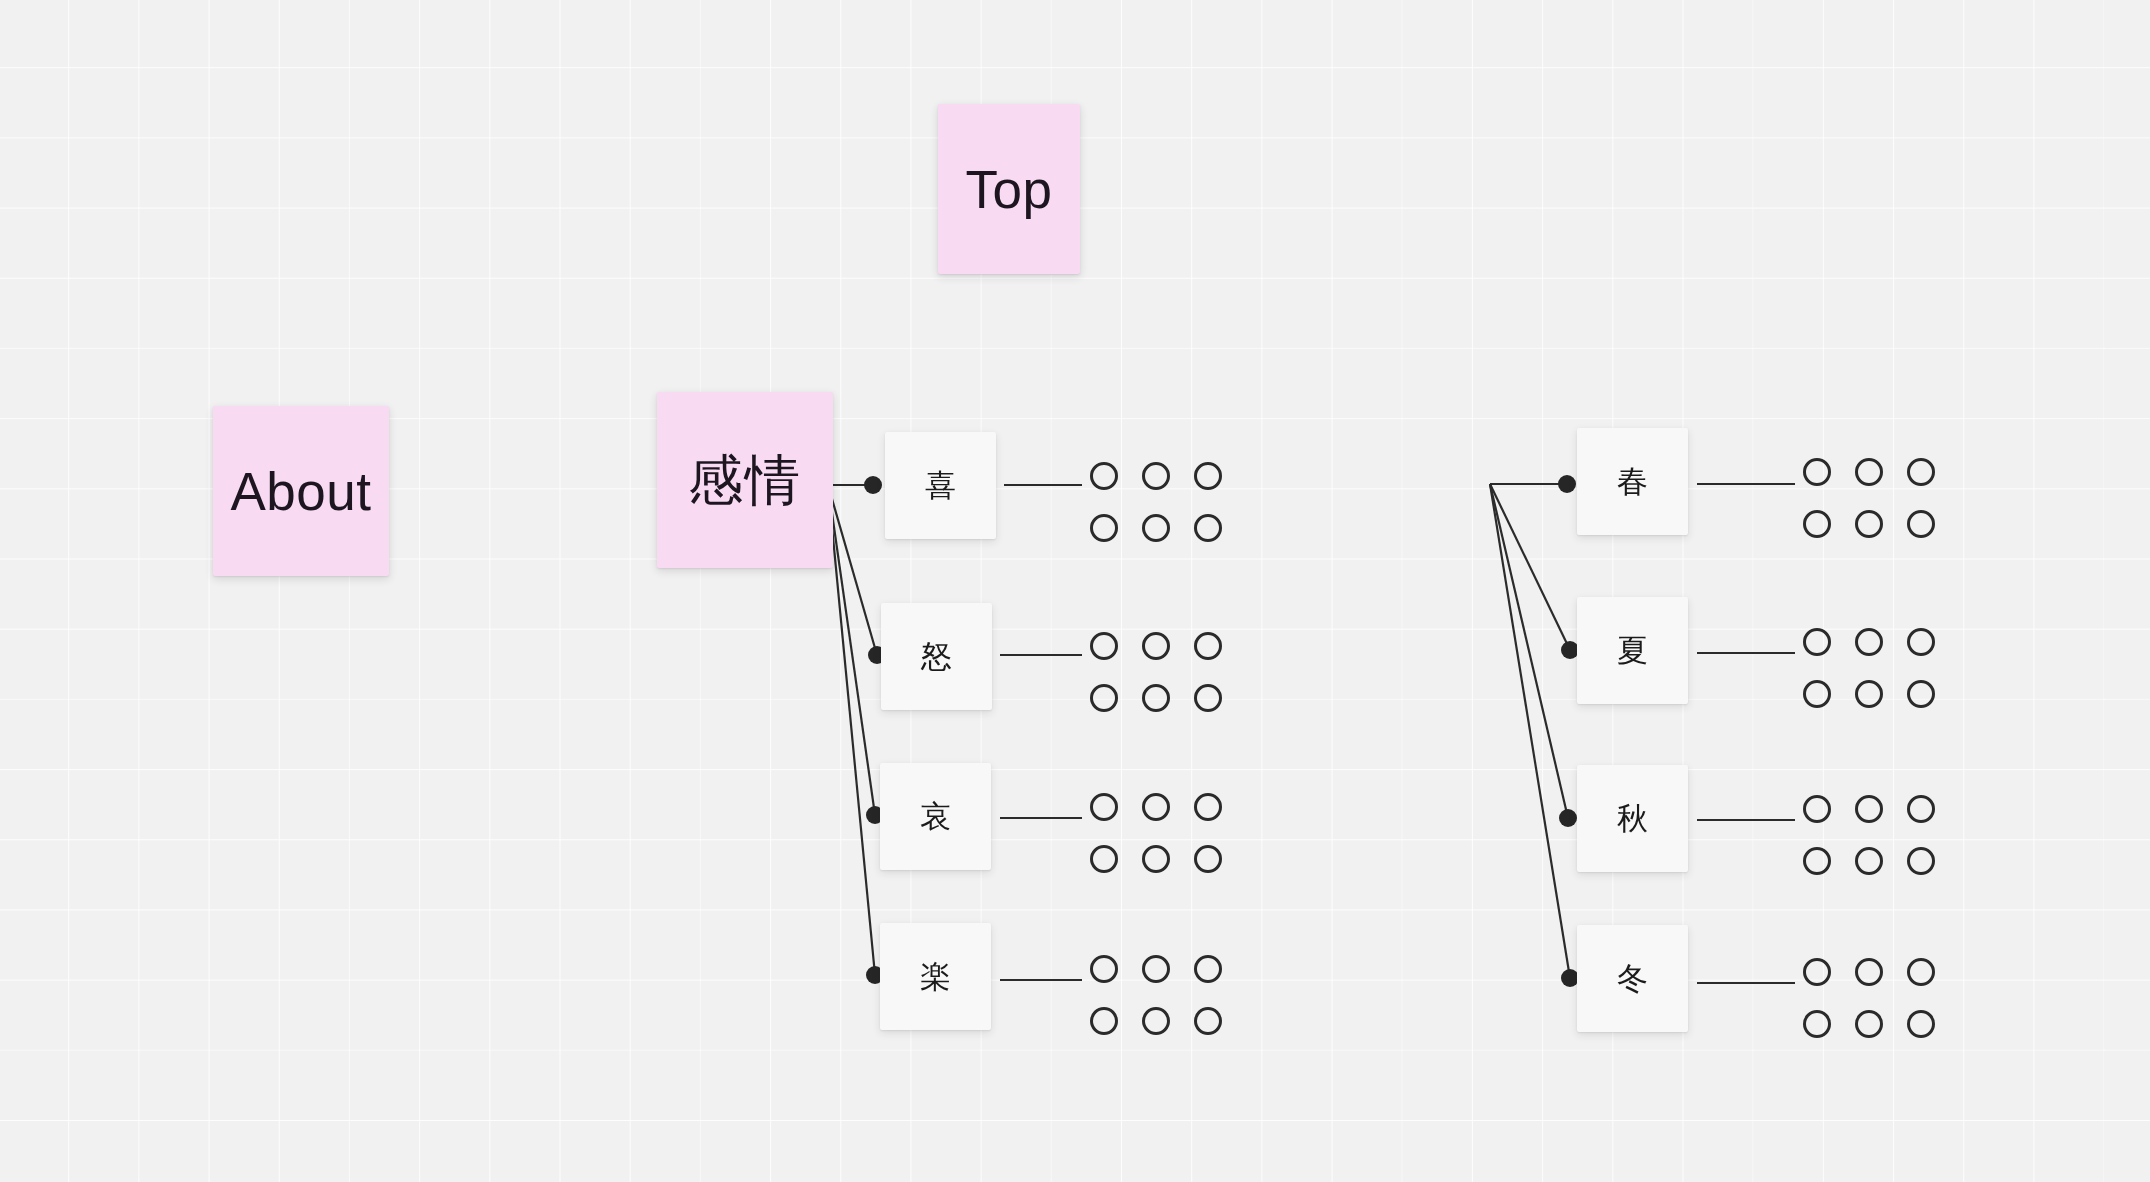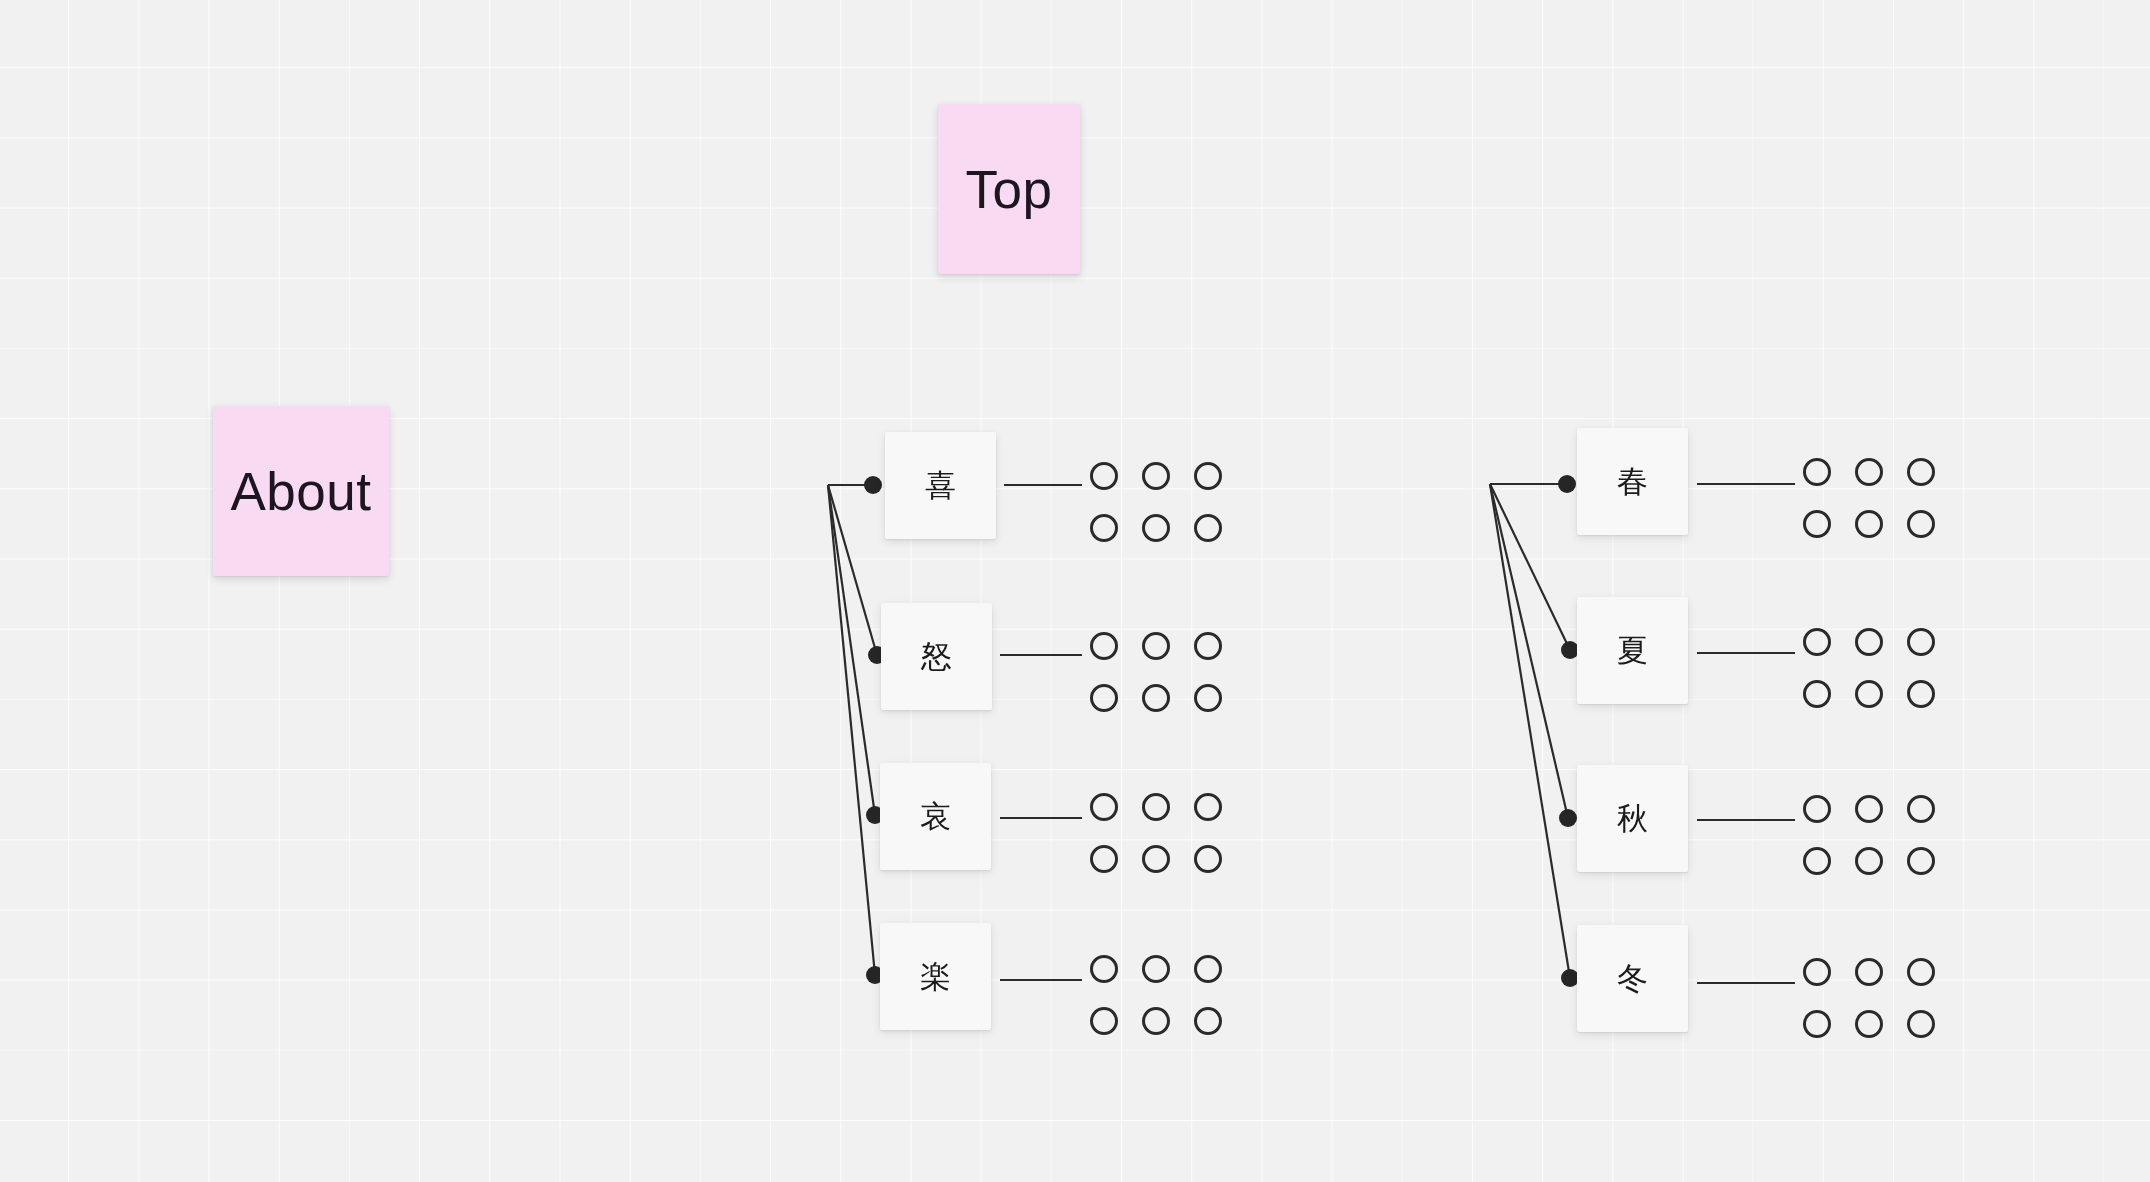--- a/index.html
+++ b/index.html
@@ -144,20 +144,23 @@
     </svg>
 
   <div class="sticky latin" id="sticky-top" style="left: 938px; top: 80px; width: 142px; height: 170px; margin-top: 24px;">
     <span class="sticky-label">Top</span>
   </div>
 
   <div class="sticky latin" id="sticky-about" style="left: 213px; top: 394px; width: 176px; height: 170px; margin-top: 12px;">
     <span class="sticky-label">About</span>
   </div>
 
+  <div class="sticky cjk" id="sticky-kanjo" style="left: 657px; top: 392px; width: 176px; height: 176px;">
+    <span class="sticky-label">感情</span>
+  </div>
 
 
   <div id="nodes-layer">
       <div class="card" style="left: 885px; top: 432px;">
         <span class="card-label">喜</span>
       </div>
       <div class="circle-group" style="left: 1090px; top: 462px;">
         <div class="ring"></div>
         <div class="ring"></div>
         <div class="ring"></div>

